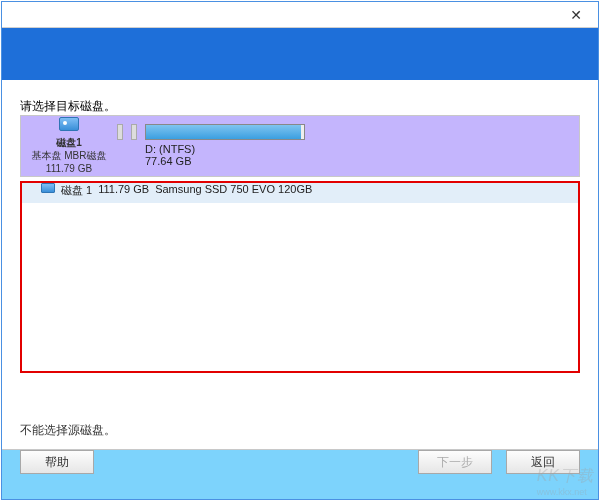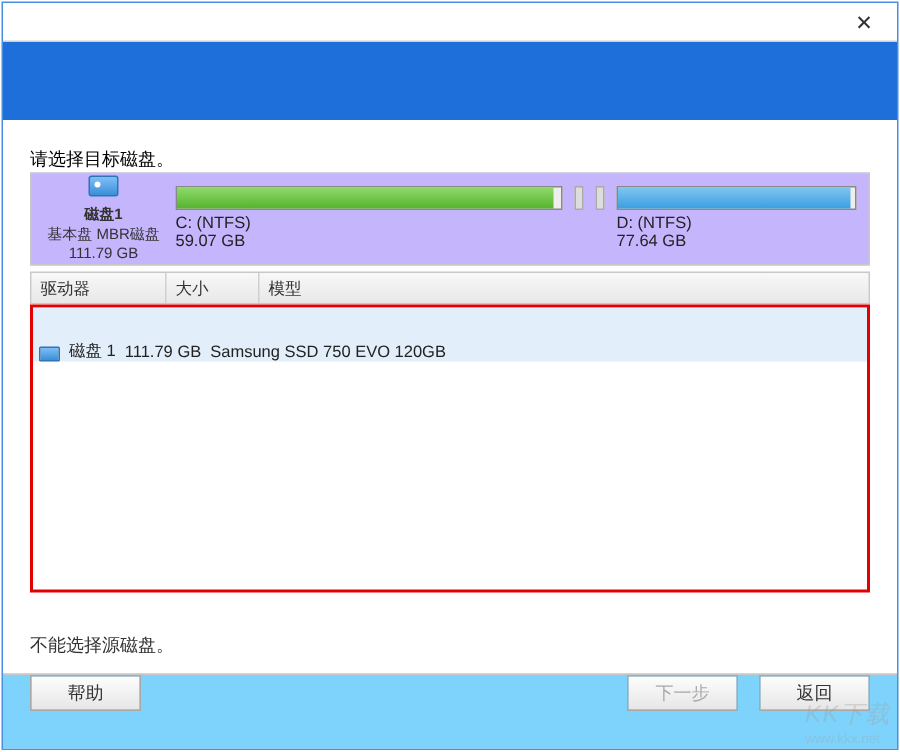--- a/index.html
+++ b/index.html
@@ -128,26 +128,26 @@
   .th.mdl { flex: 1; border-right:none; }
   .tbody {
     border: 2px solid #e20000;
     border-top-width: 2px;
     height: 192px;
     background: #fff;
     overflow: hidden;
   }
   .trow {
     display: flex;
-    align-items: flex-end;
-    height: 36px;
+    align-items: flex-start;
+    height: 20px;
     background: #e2eef9;
     font-size: 11px;
     color: #222;
-    padding-left: 4px;
+    padding-left: 19px;
   }
   .trow .cico {
     width: 14px; height: 10px;
     background: linear-gradient(#7fbef5,#3a8fd8);
     border: 1px solid #2f75b5;
     border-radius: 1px;
     margin-right: 6px;
   }
   .trow span { margin-right: 6px; }
   
@@ -205,52 +205,38 @@
 
     <div class="prompt">请选择目标磁盘。</div>
 
     <div class="disk-strip">
       <div class="disk-icon-col">
         <span class="disk-ico"></span><br>
         <b>磁盘1</b><br>
         <span>基本盘 MBR磁盘</span><br>
         <span>111.79 GB</span>
       </div>
-      <div class="part">
-        <div class="part-bar green">
-          <div class="used" style="width:98%"></div>
-        </div>
-        <div class="part-info">
-          <span>C: (NTFS)</span><br>
-          <span>59.07 GB</span>
-        </div>
-      </div>
       <div class="spacer-slim">
           <div class="bar"></div>
         </div>
       <div class="spacer-slim">
           <div class="bar"></div>
         </div>
       <div class="part part-d">
         <div class="part-bar blue">
           <div class="used" style="width:98%"></div>
         </div>
         <div class="part-info">
           <span>D: (NTFS)</span><br>
           <span>77.64 GB</span>
         </div>
       </div>
     </div>
 
     <div class="table-wrap">
-      <div class="thead">
-        <div class="th drv">驱动器</div>
-        <div class="th sz">大小</div>
-        <div class="th mdl">模型</div>
-      </div>
       <div class="tbody">
         <div class="trow">
           <span class="cico"></span>
           <span>磁盘 1</span>
           <span>111.79 GB</span>
           <span>Samsung SSD 750 EVO 120GB</span>
         </div>
       </div>
     </div>
 

